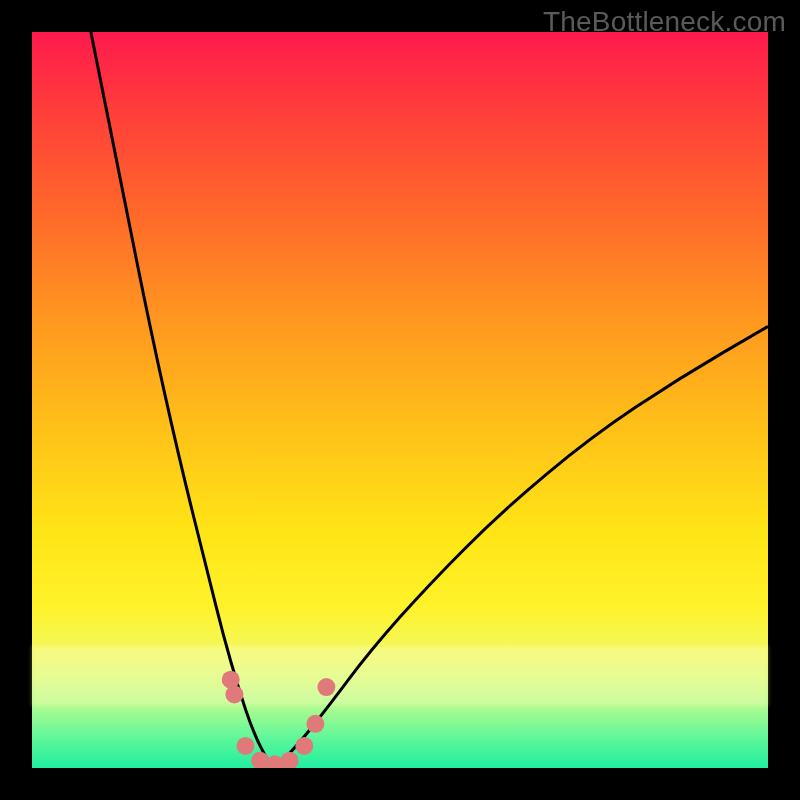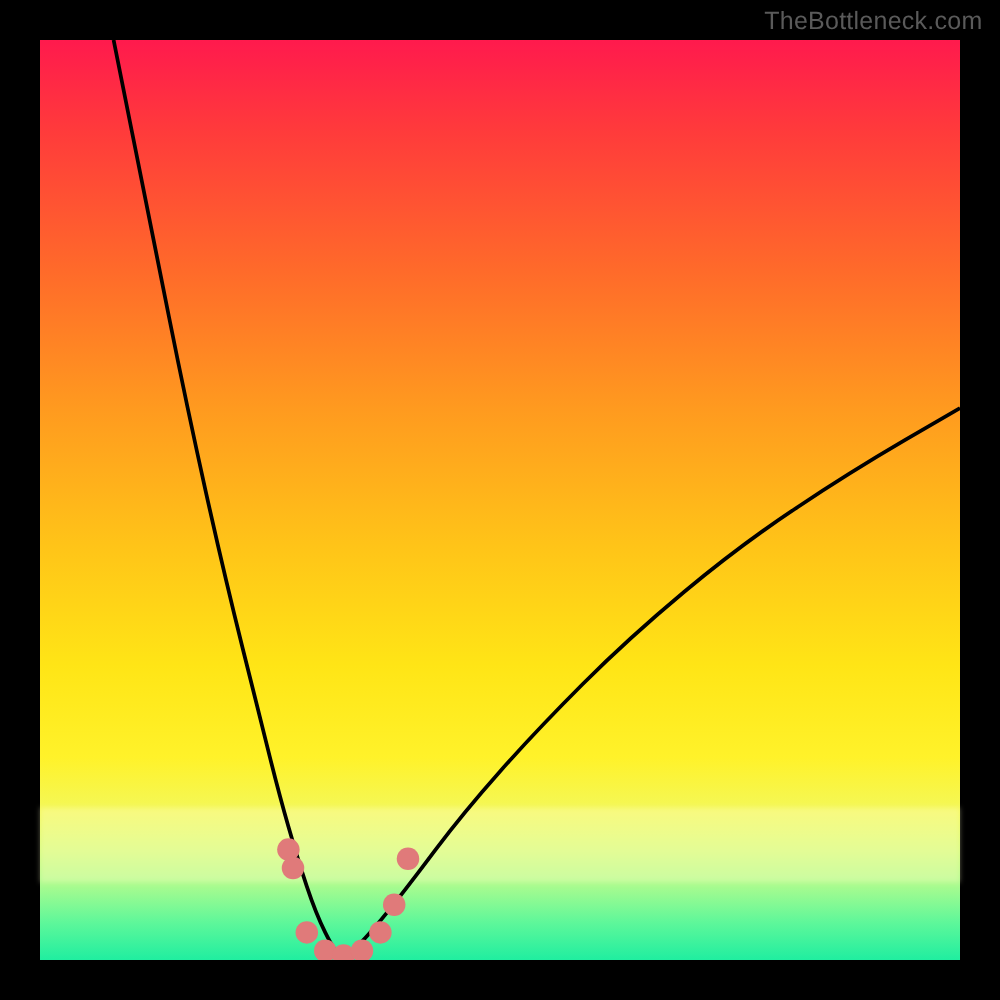--- a/index.html
+++ b/index.html
@@ -48,21 +48,21 @@
     height: 60px;
     bottom: 62px;
     background: rgba(255,255,200,0.35);
     filter: blur(2px);
   }
   .watermark {
     position: absolute;
     top: 6px;
     right: 14px;
     color: #5a5a5a;
-    font-size: 20px;
+    font-size: 28px;
     font-weight: 500;
     letter-spacing: 0.2px;
     z-index: 10;
   }
   svg.curves {
     position: absolute;
     top: 0;
     left: 0;
     width: 736px;
     height: 736px;

